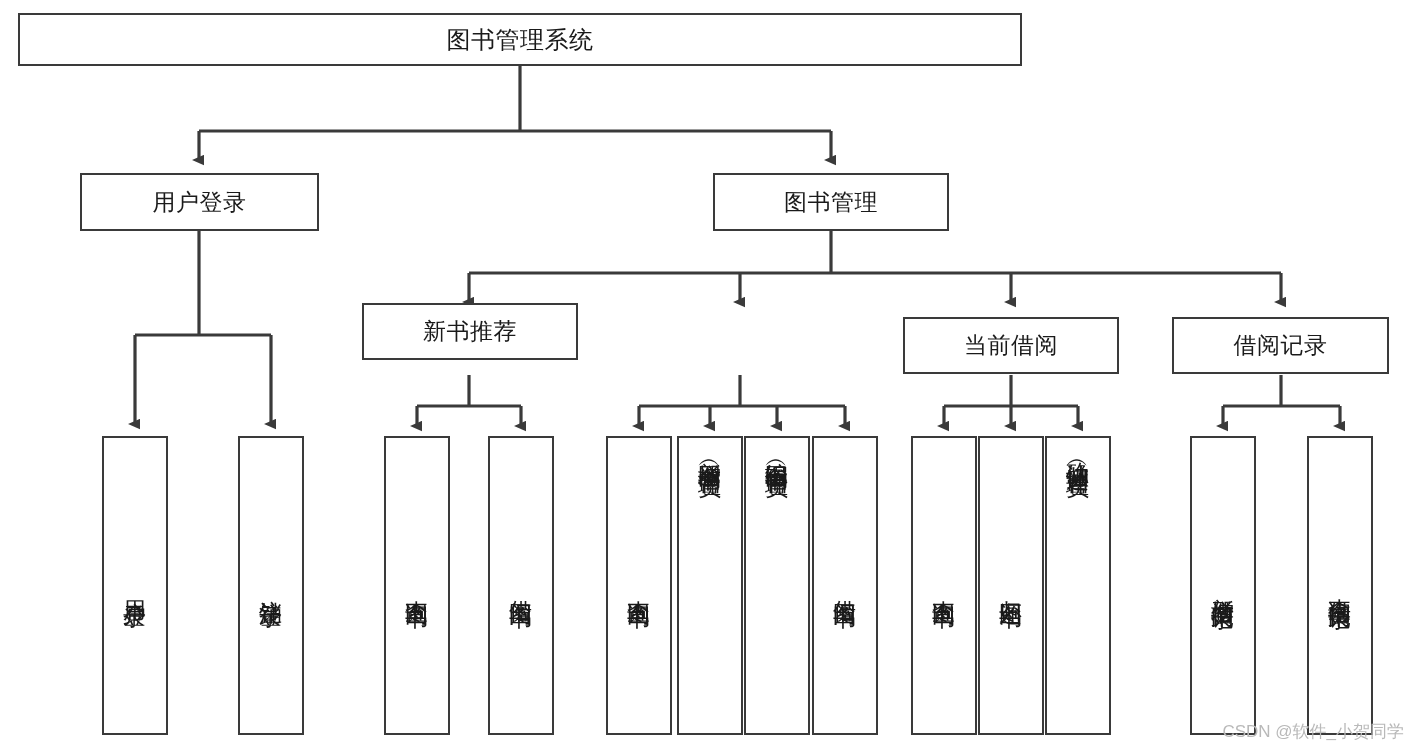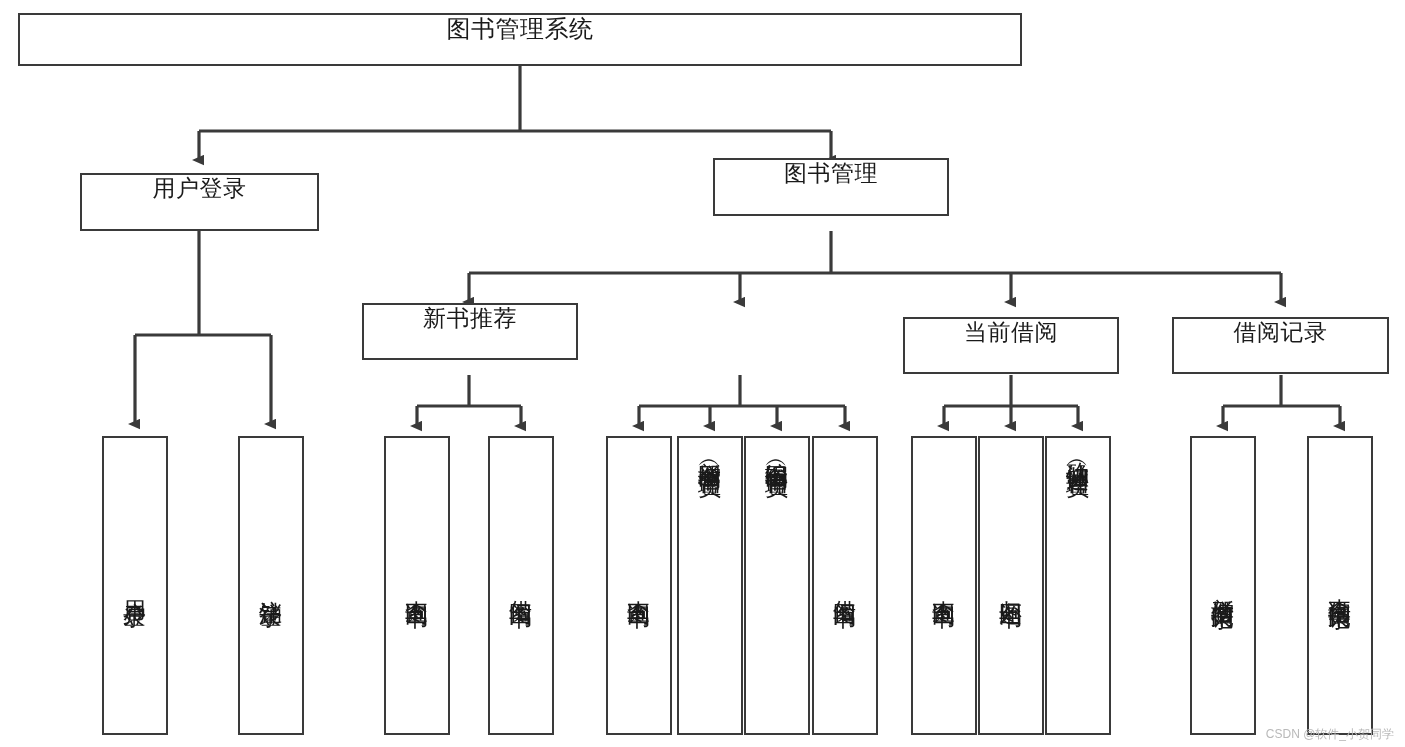--- a/index.html
+++ b/index.html
@@ -24,21 +24,21 @@
     width: 1405px;
     height: 747px;
     pointer-events: none;
   }
   .node {
     position: absolute;
     box-sizing: border-box;
     background: #ffffff;
     border: 2px solid #3a3a3a;
     display: flex;
-    align-items: flex-start;
+    align-items: center;
     justify-content: center;
     color: #1a1a1a;
   }
   .node .label {
     font-size: 23px;
     letter-spacing: 0.5px;
     line-height: 1.15;
     white-space: nowrap;
   }
   .node.root .label { font-size: 24px; }
@@ -54,23 +54,23 @@
     line-height: 1.22;
     letter-spacing: 2px;
     white-space: nowrap;
   }
   .node.leaf.centered {
     align-items: center;
     padding-top: 0;
   }
   .watermark {
     position: absolute;
-    right: 11px;
+    right: 1px;
     bottom: 4px;
-    font-size: 12px;
+    font-size: 17px;
     color: #b9b9b9;
     white-space: nowrap;
     user-select: none;
   }
 </style>
 </head>
 <body>
 
 <div id="canvas">
 
@@ -124,21 +124,21 @@
     </g>
   </svg>
 
   <div class="node root" style="left:18px; top:13px; width:1004px; height:53px;">
     <span class="label">图书管理系统</span>
   </div>
 
   <div class="node" style="left:80px; top:173px; width:239px; height:58px;">
     <span class="label">用户登录</span>
   </div>
-  <div class="node" style="left:713px; top:158px; width:236px; height:58px;">
+  <div class="node" style="left:713px; top:173px; width:236px; height:58px;">
     <span class="label">图书管理</span>
   </div>
 
   <div class="node" style="left:362px; top:303px; width:216px; height:57px;">
     <span class="label">新书推荐</span>
   </div>
   <div class="node" style="left:903px; top:317px; width:216px; height:57px;">
     <span class="label">当前借阅</span>
   </div>
   <div class="node" style="left:1172px; top:317px; width:217px; height:57px;">

